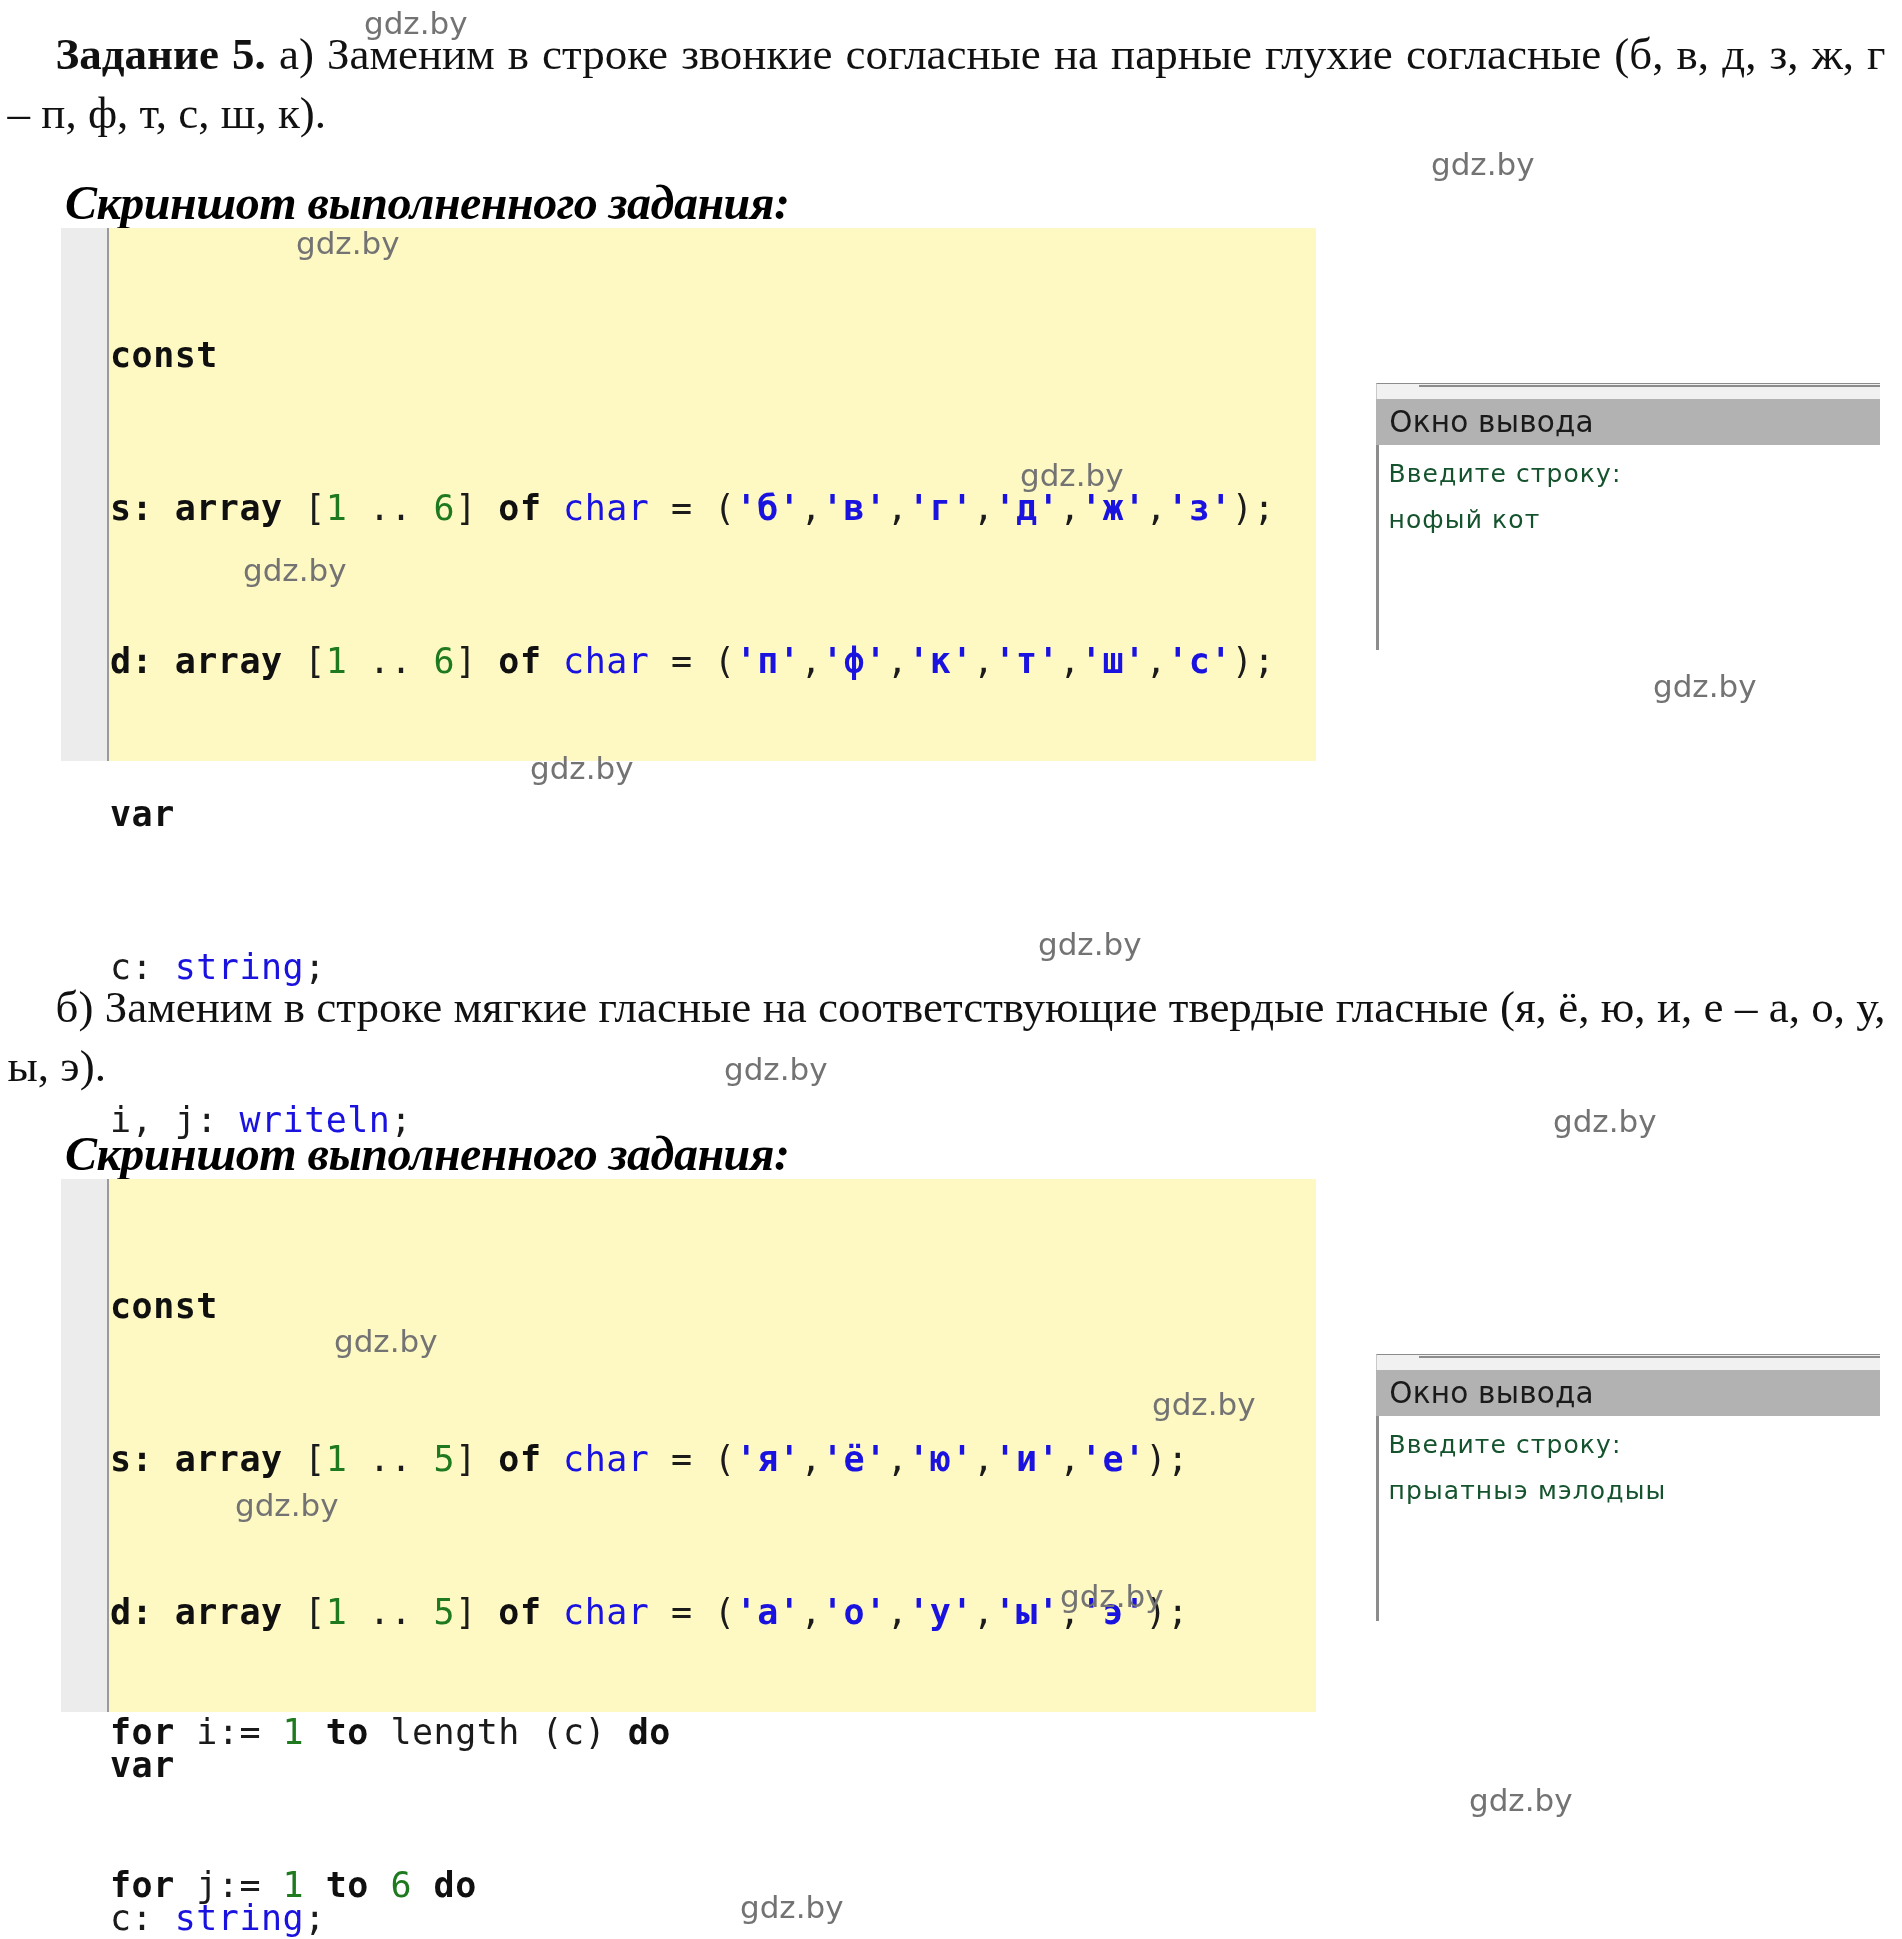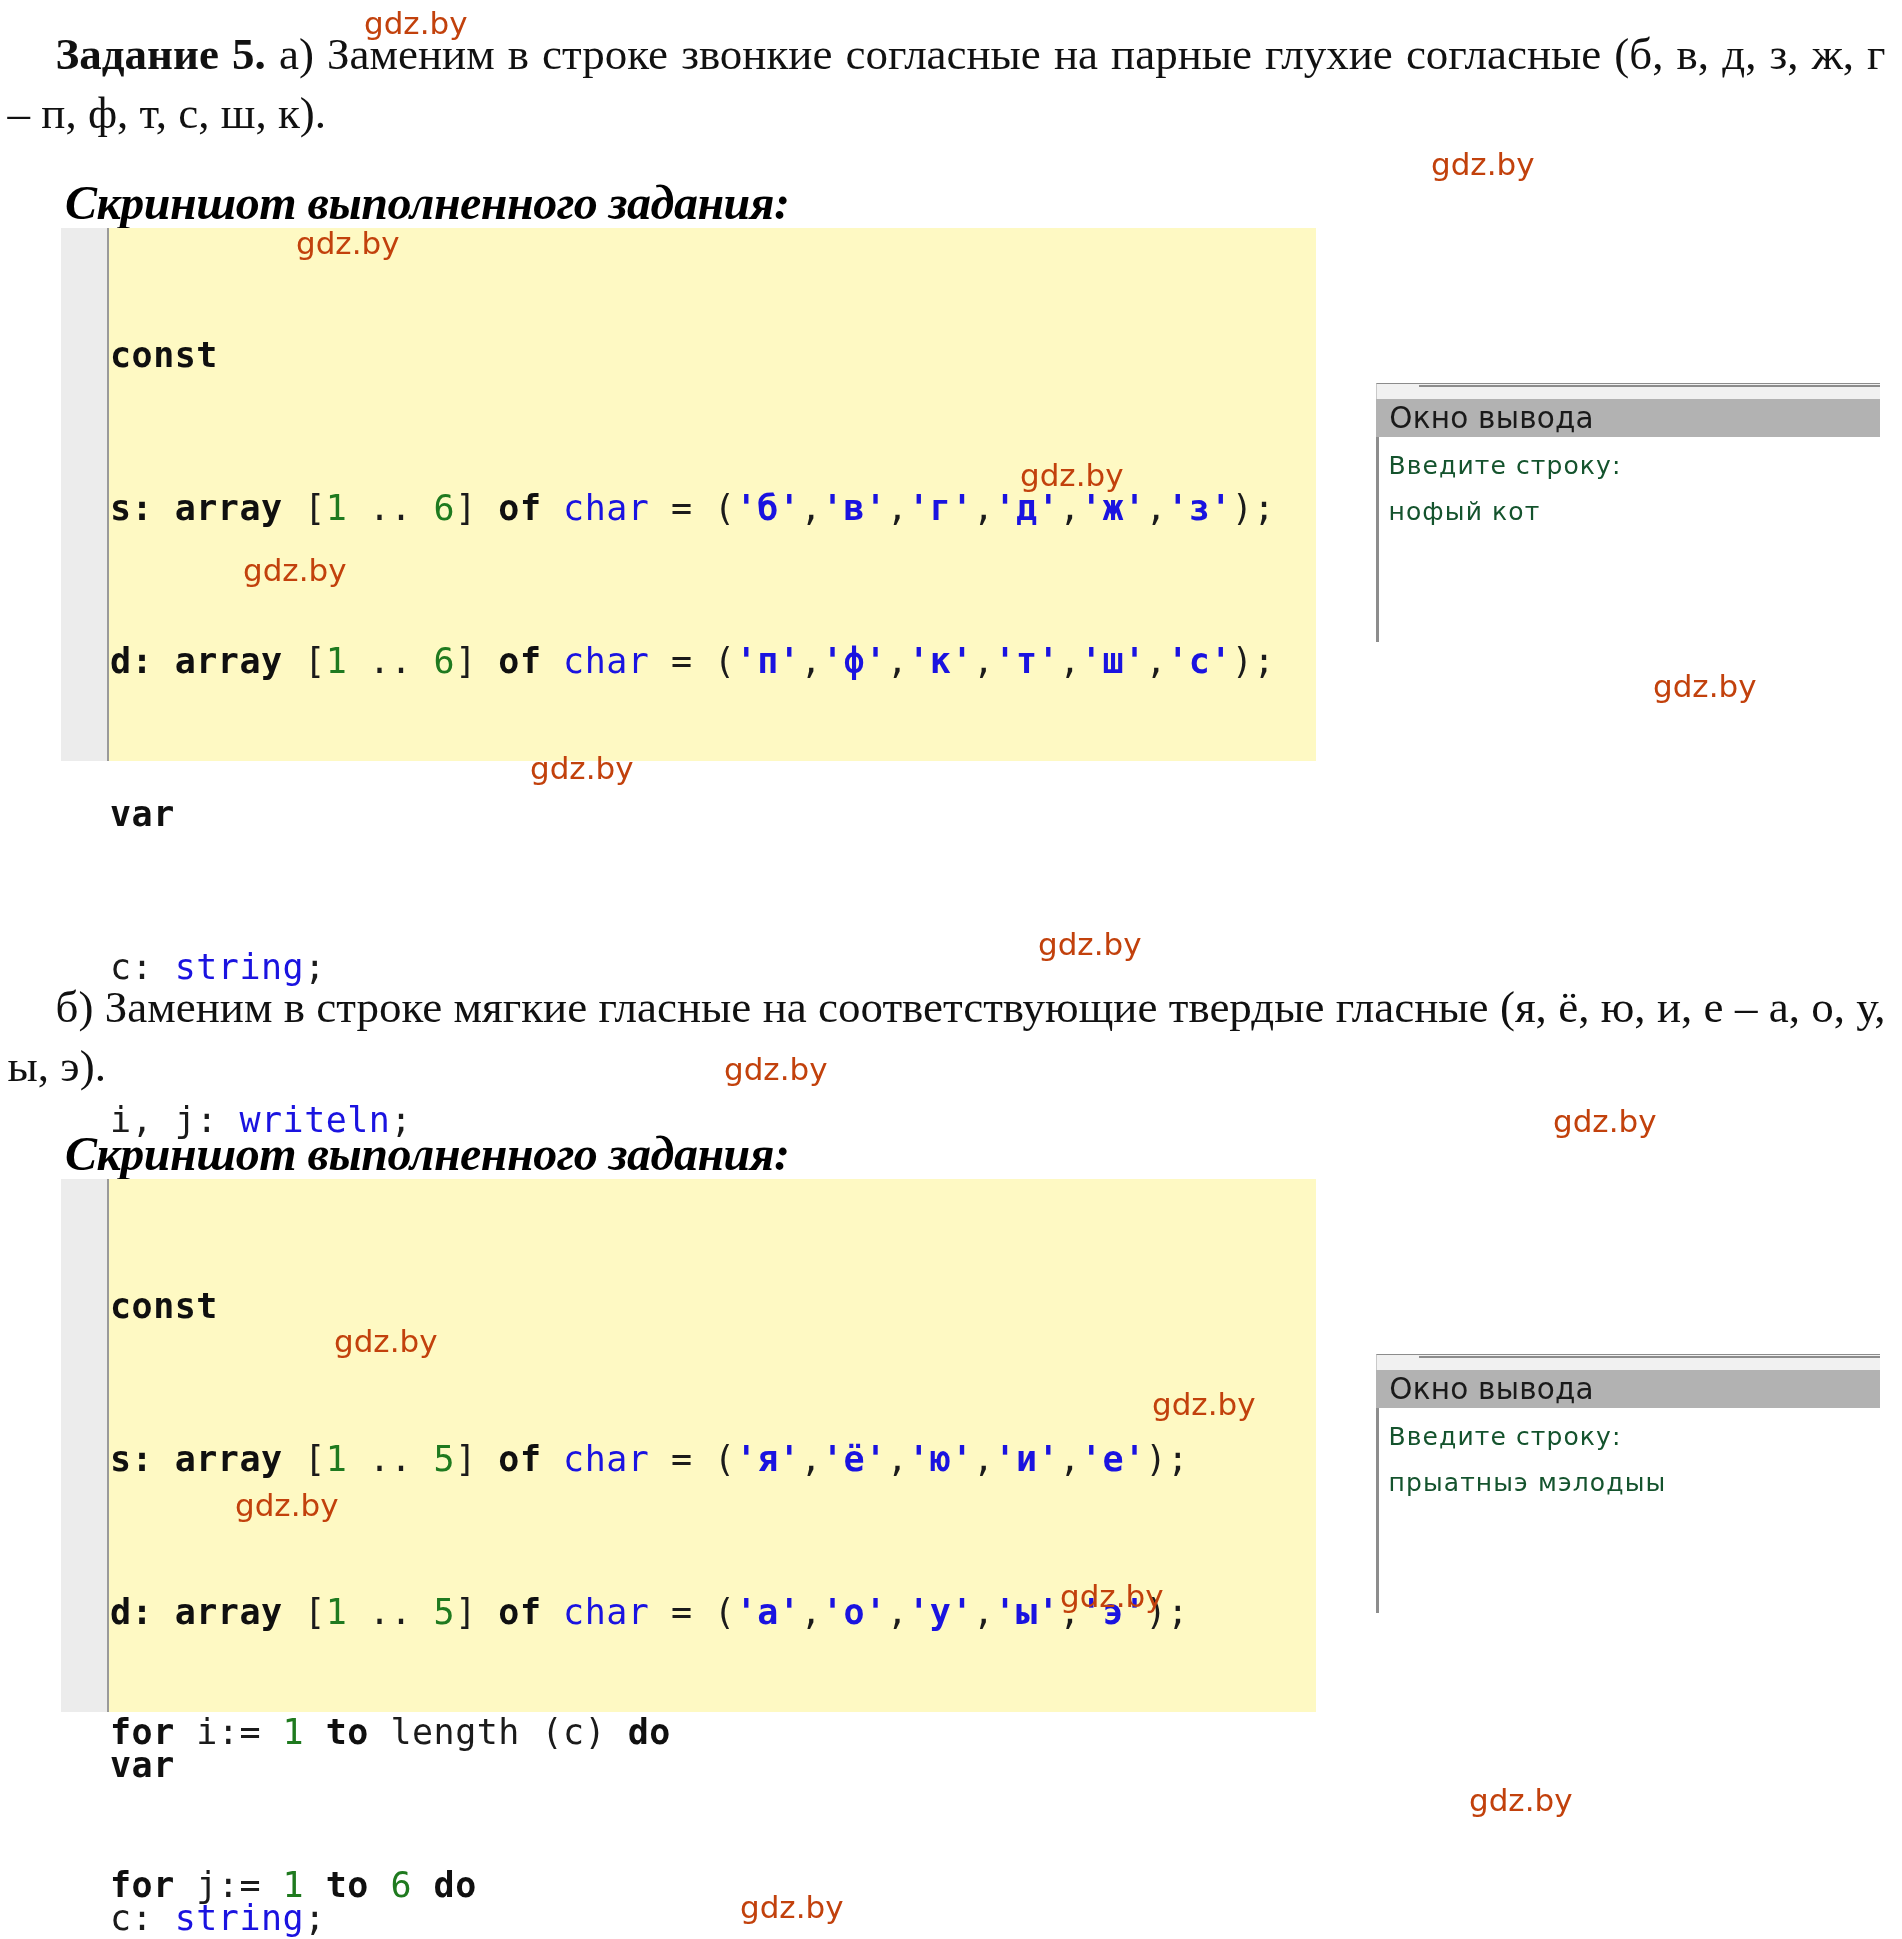--- a/index.html
+++ b/index.html
@@ -107,21 +107,21 @@
     position: relative;
   }
   .output-window .toolstrip::after {
     content: "";
     position: absolute;
     left: 42px; right: 0; top: 1px;
     height: 1.9px;
     background: #8c8c8c;
   }
   .output-window .titlebar {
-    height: 38px;
+    height: 46px;
     background: #b2b2b2;
     display: flex;
     align-items: center;
     padding-left: 13.3px;
     box-sizing: border-box;
   }
   .output-window .titlebar span {
     font-family: "DejaVu Sans", "Liberation Sans", sans-serif;
     font-size: 29.5px;
     color: #1a1a1a;
@@ -142,21 +142,21 @@
     letter-spacing: 1.1px;
   }
 
   #output-a { left: 1376px; top: 383px; }
   #output-b { left: 1376px; top: 1354px; }
 
   
   .wm {
     position: absolute;
     font-family: "DejaVu Sans", "Liberation Sans", sans-serif;
-    color: #c2410c;
+    color: #737373;
     white-space: nowrap;
     pointer-events: none;
     text-align: center;
   }
 </style>
 </head>
 <body>
 
 <div class="prose para-a"><b>Задание 5.</b><span> а) Заменим в строке звонкие согласные на парные глухие согласные (б, в, д, з, ж, г – п, ф, т, с, ш, к).</span></div>
 

